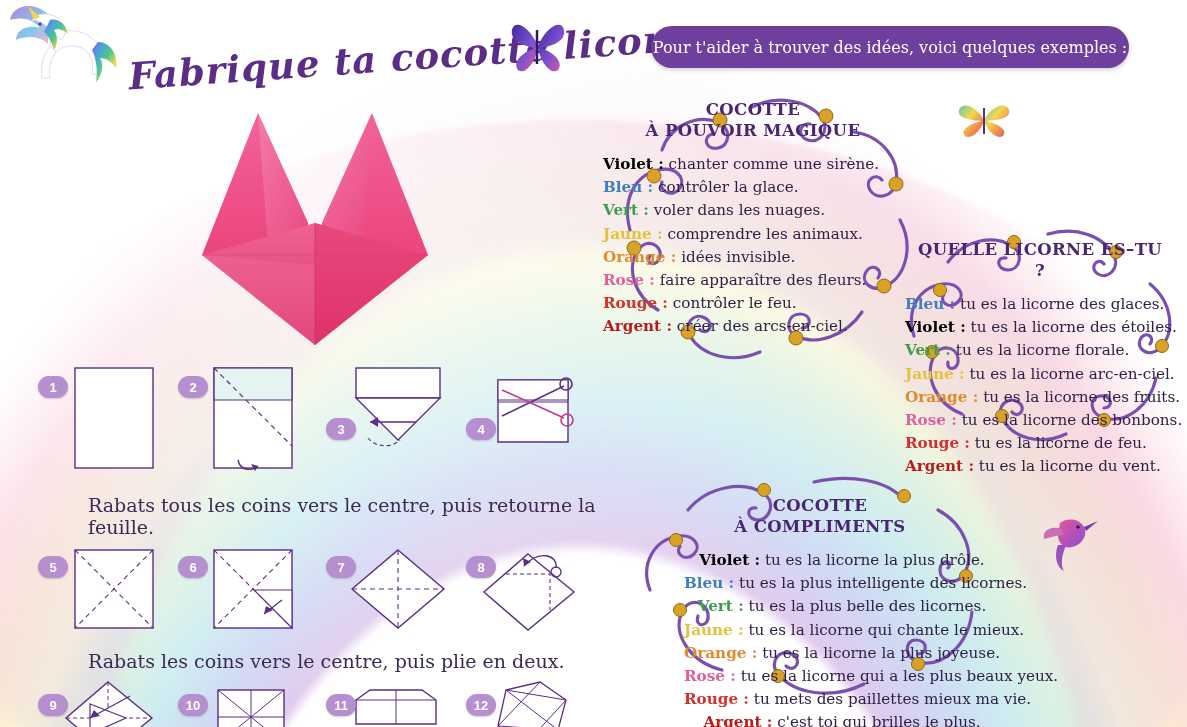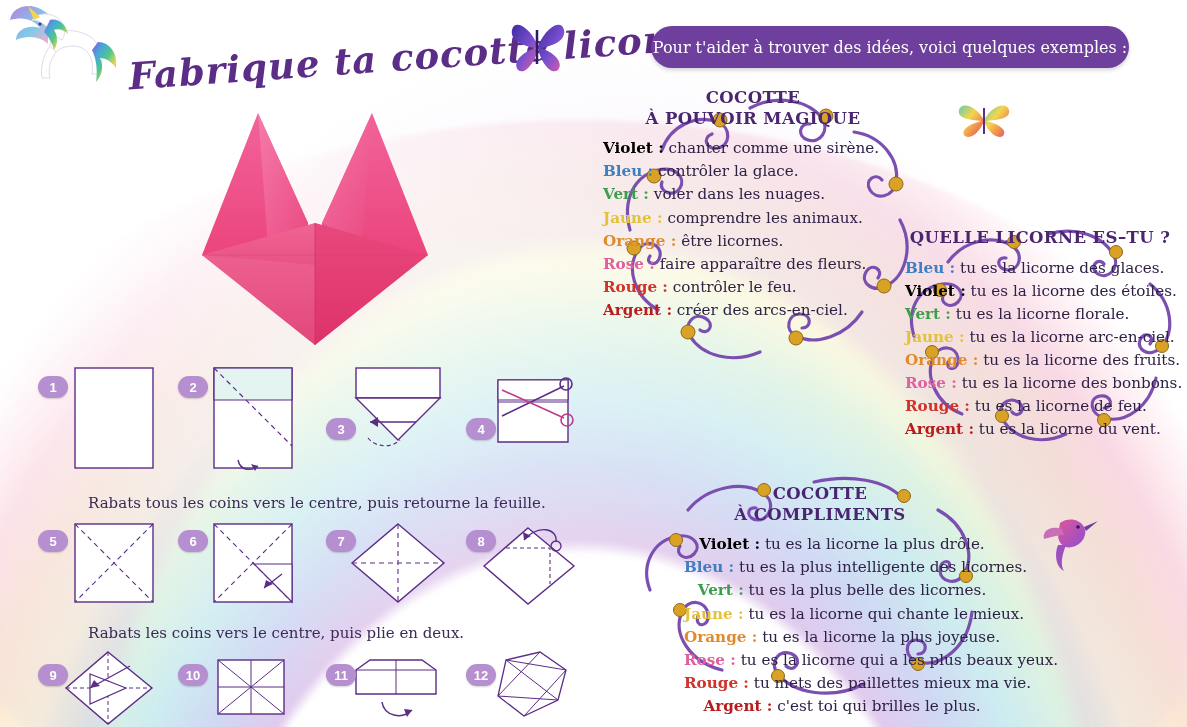--- a/index.html
+++ b/index.html
@@ -70,35 +70,35 @@
   .badge{
     width:30px;height:22px;border-radius:11px;
     background:#b58fd0;color:#fff;font-size:13px;font-weight:bold;
     display:flex;align-items:center;justify-content:center;
     font-family:"Liberation Sans",sans-serif;
     box-shadow:0 1px 2px rgba(0,0,0,.18);
   }
   .steprow{display:flex;align-items:flex-start;}
   .instr{
     font-family:"DejaVu Serif",serif;
-    font-size:15px;color:#3b2a55;
+    font-size:19px;color:#3b2a55;
     margin:10px 0 6px 58px;
   }
   
   .banner{
     position:absolute;left:651px;top:26px;width:478px;height:42px;
     background:#6f3f9e;border-radius:21px;
     display:flex;align-items:center;justify-content:center;
     color:#fff;font-family:"DejaVu Serif",serif;font-size:16px;
     box-shadow:0 2px 4px rgba(0,0,0,.18);
   }
   
   .panel{position:absolute;}
   .panel h3{
-    margin:0;text-align:center;color:#4a2570;
+    margin:12px;text-align:center;color:#4a2570;
     font-family:"DejaVu Serif",serif;font-size:16.5px;font-weight:bold;letter-spacing:.4px;
     line-height:1.25;
   }
   .panel ul{list-style:none;margin:8px 0 0 0;padding:0;}
   .panel li{
     font-family:"DejaVu Serif",serif;
     font-size:15.2px;line-height:1.52;color:#2f2146;white-space:nowrap;
   }
   .panel li .k{font-weight:bold;}
   .p1{left:603px;top:88px;width:300px;}
@@ -437,21 +437,21 @@
   <div class="panel p1">
     <h3>
       <span>COCOTTE</span><br>
       <span>À POUVOIR MAGIQUE</span>
     </h3>
     <ul>
       <li><span class="k c-violet">Violet</span><span class="k c-violet"> :</span> <span class="val">chanter comme une sirène.</span></li>
       <li><span class="k c-bleu">Bleu</span><span class="k c-bleu"> :</span> <span class="val">contrôler la glace.</span></li>
       <li><span class="k c-vert">Vert</span><span class="k c-vert"> :</span> <span class="val"> voler dans les nuages.</span></li>
       <li><span class="k c-jaune">Jaune</span><span class="k c-jaune"> :</span> <span class="val">comprendre les animaux.</span></li>
-      <li><span class="k c-orange">Orange</span><span class="k c-orange"> :</span> <span class="val"> être licornes.</span></li>
+      <li><span class="k c-orange">Orange</span><span class="k c-orange"> :</span> <span class="val"> idées invisible.</span></li>
       <li><span class="k c-rose">Rose</span><span class="k c-rose"> :</span> <span class="val"> faire apparaître des fleurs.</span></li>
       <li><span class="k c-rouge">Rouge</span><span class="k c-rouge"> :</span> <span class="val">contrôler le feu.</span></li>
       <li><span class="k c-argent">Argent</span><span class="k c-argent"> :</span> <span class="val"> créer des arcs-en-ciel.</span></li>
     </ul>
   </div>
 
   <div class="panel p2">
     <h3>QUELLE LICORNE ES–TU ?</h3>
     <ul>
       <li><span class="k c-bleu">Bleu</span><span class="k c-bleu"> :</span> <span class="val">tu es la licorne des glaces.</span></li>

